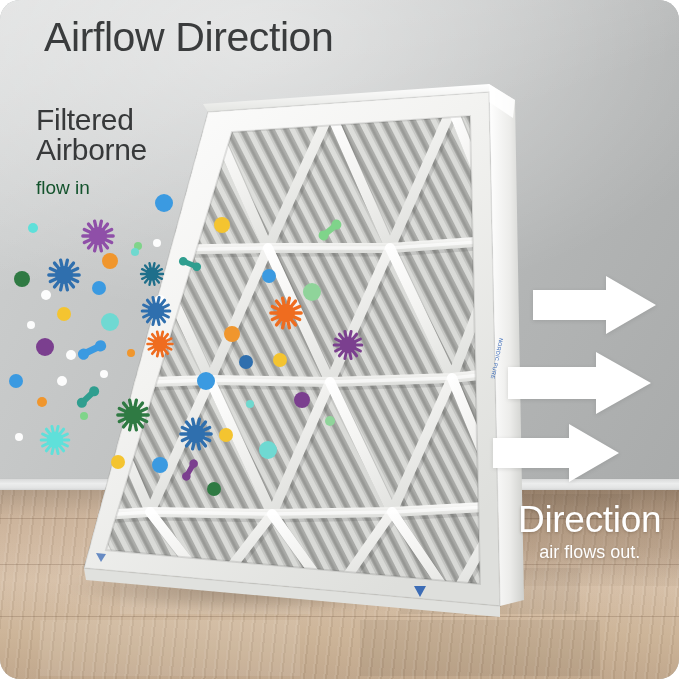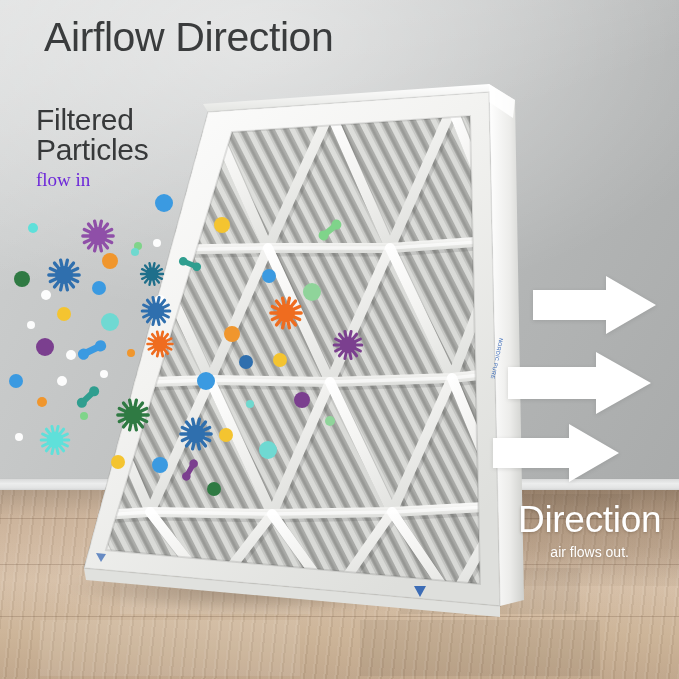--- a/index.html
+++ b/index.html
@@ -4,20 +4,21 @@
 <title>Airflow Direction</title>
 <style>
   html,body{margin:0;padding:0;background:#fff;}
   body{font-family:"Liberation Sans","DejaVu Sans",sans-serif;}
 
   #stage{
     position:relative;
     width:679px;height:679px;
     overflow:hidden;
     background:#b9bbbb;
+    border-radius:20px;
   }
 
   
   .wall{
     position:absolute;left:0;top:0;width:679px;height:492px;
     background:
       radial-gradient(ellipse 120% 90% at 38% 8%, rgba(255,255,255,.45) 0%, rgba(255,255,255,0) 62%),
       linear-gradient(118deg,#cfd1d1 0%,#c6c8c8 26%,#bcbebe 52%,#b2b4b4 74%,#a9abab 100%);
   }
   .wall-sheen{
@@ -53,26 +54,26 @@
   }
 
   
   .title{
     position:absolute;left:44px;top:14px;
     font-size:41px;font-weight:300;letter-spacing:-.4px;color:#3a3c3d;
     white-space:nowrap;
   }
   .sub-block{position:absolute;left:36px;top:105px;color:#37393a;}
   .sub-l1,.sub-l2{font-size:30px;font-weight:300;line-height:30px;letter-spacing:-.3px;}
-  .sub-small{font-size:19px;font-weight:300;line-height:26px;margin-top:2px;color:#6d28d9;font-family:Liberation Serif, serif;}
+  .sub-small{font-size:19px;font-weight:300;line-height:26px;margin-top:10px;color:#14532d;}
 
   .out-block{position:absolute;left:518px;top:500px;text-align:center;color:#ffffff;}
   .out-l1{font-size:37px;font-weight:300;line-height:40px;letter-spacing:-.3px;
           text-shadow:0 1px 3px rgba(80,60,40,.35);}
-  .out-l2{font-size:14px;font-weight:300;line-height:22px;margin-top:1px;
+  .out-l2{font-size:18px;font-weight:300;line-height:22px;margin-top:1px;
           text-shadow:0 1px 3px rgba(80,60,40,.35);}
 
   
   .logo{position:absolute;left:505px;top:24px;width:155px;height:38px;}
   .logo-name{
     position:absolute;left:40px;top:-2px;
     font-size:21px;font-weight:400;color:#f2f3f3;letter-spacing:-.2px;white-space:nowrap;
   }
   .logo-reg{font-size:9px;vertical-align:super;}
   .logo-tag{
@@ -113,21 +114,21 @@
     <div class="plank l" style="left:40px;top:130px;width:260px;height:56px"></div>
     <div class="plank" style="left:360px;top:130px;width:240px;height:56px"></div>
   </div>
   <div class="floor-dark"></div>
   <div class="filter-shadow"></div>
 
   <div class="title">Airflow Direction</div>
 
   <div class="sub-block">
     <div class="sub-l1">Filtered</div>
-    <div class="sub-l2">Particles</div>
+    <div class="sub-l2">Airborne</div>
     <div class="sub-small">flow in</div>
   </div>
 
 
   <div id="filter-wrap">
     <svg width="679" height="679" viewBox="0 0 679 679">
       <defs>
         <clipPath id="panelClip">
           <polygon points="208,112 489,92 500,606 84,568"></polygon>
         </clipPath>

